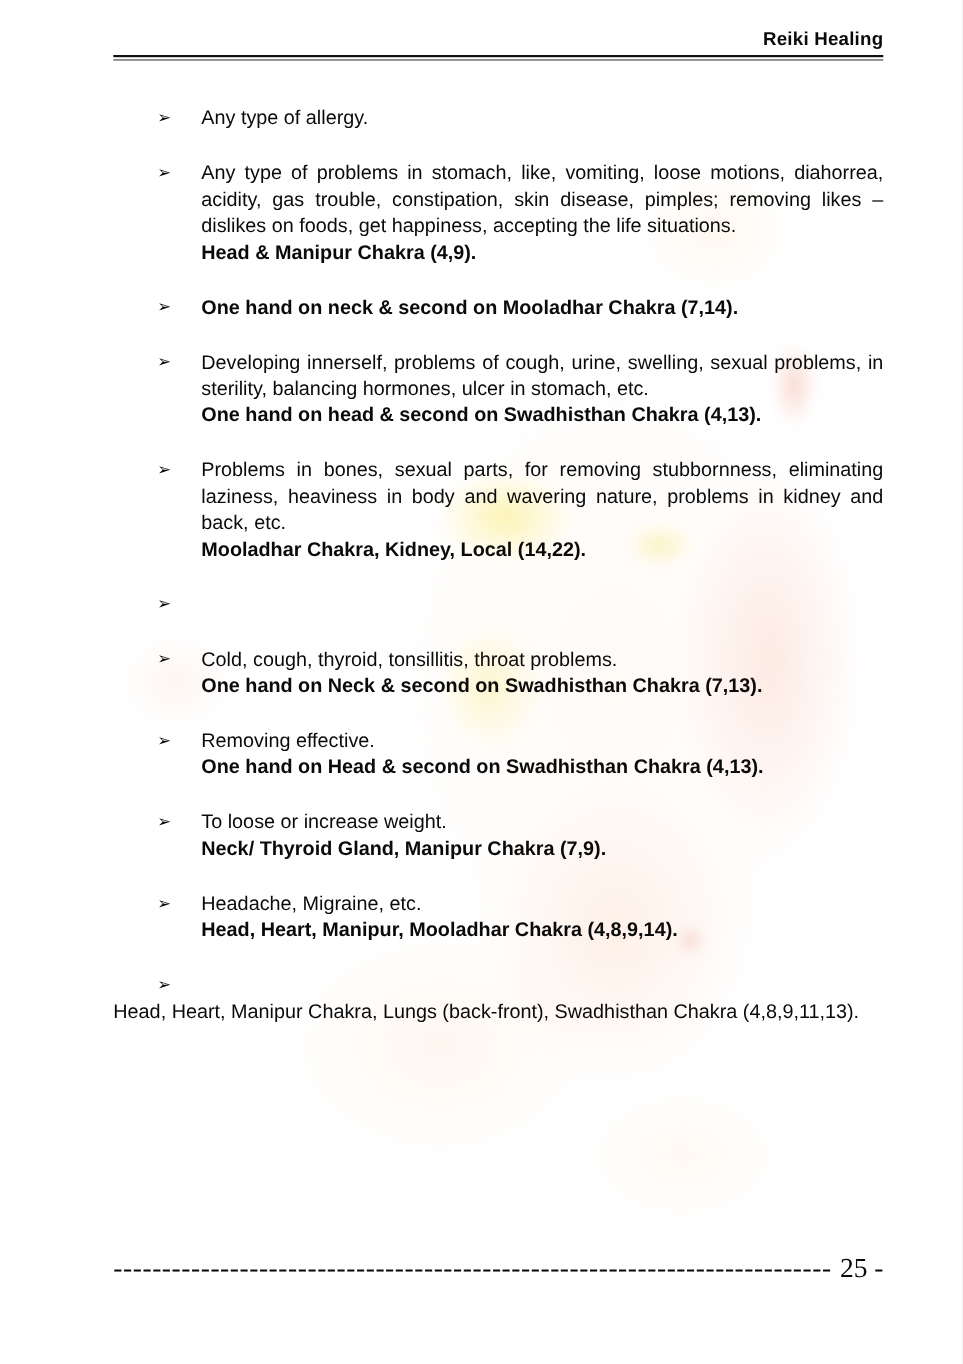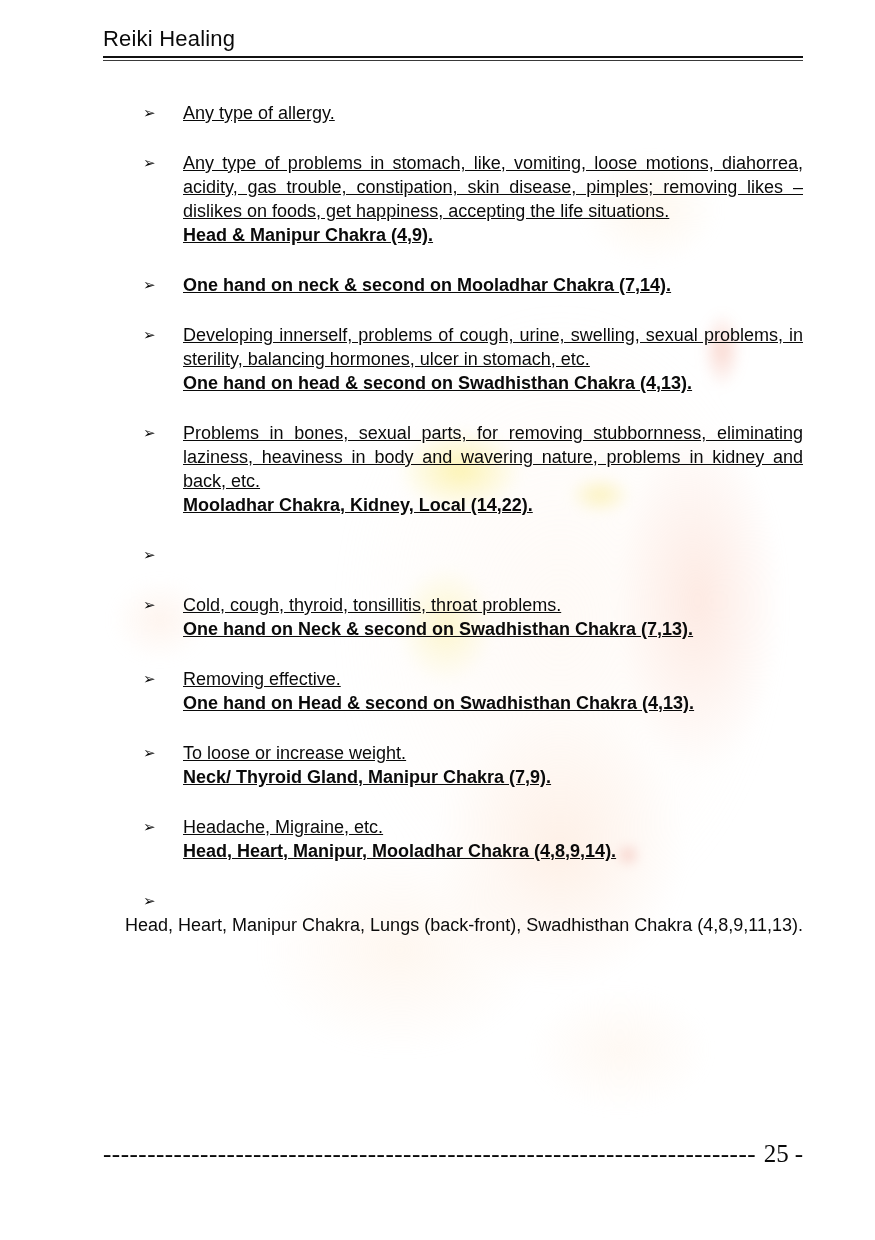--- a/index.html
+++ b/index.html
@@ -34,23 +34,23 @@
       radial-gradient(ellipse 130px 90px at 620px 1050px, rgba(253,232,212,0.28), rgba(253,232,212,0) 70%),
       radial-gradient(ellipse 300px 420px at 560px 620px, rgba(254,235,220,0.25), rgba(254,235,220,0) 75%);
   }
   .inner {
     position: relative;
     z-index: 1;
     padding: 26px 72px 0 103px;
   }
   .page-header h1 {
     margin: 0;
-    font-size: 22px;
-    font-weight: normal;
-    text-align: left;
+    font-size: 17px;
+    font-weight: bold;
+    text-align: right;
     letter-spacing: 0.2px;
   }
   .header-rule {
     margin-top: 4px;
     height: 2px;
     border-top: 2px solid #111;
     border-bottom: 1px solid #3a3a3a;
   }
   .list { margin-top: 40px; }
   .item {
@@ -63,31 +63,30 @@
     flex: 0 0 80px;
     padding-left: 40px;
     box-sizing: border-box;
     font-family: "DejaVu Sans", sans-serif;
     font-size: 15px;
   }
   .item-body { flex: 1 1 auto; min-width: 0; }
   .desc, .chakra {
     margin: 0;
     text-align: justify;
-    text-decoration: underline;
   }
   .chakra { font-weight: bold; }
   .item-last { display: block; margin-bottom: 0; }
   .item-last .row { display: flex; }
   .chakra-plain {
     margin: 0;
     font-size: 18px;
     line-height: 24px;
     font-weight: normal;
-    text-align: right;
+    text-align: left;
   }
   .footer {
     position: absolute;
     z-index: 1;
     left: 103px;
     right: 72px;
     top: 1140px;
     display: flex;
     align-items: baseline;
     font-family: "Liberation Serif", serif;

